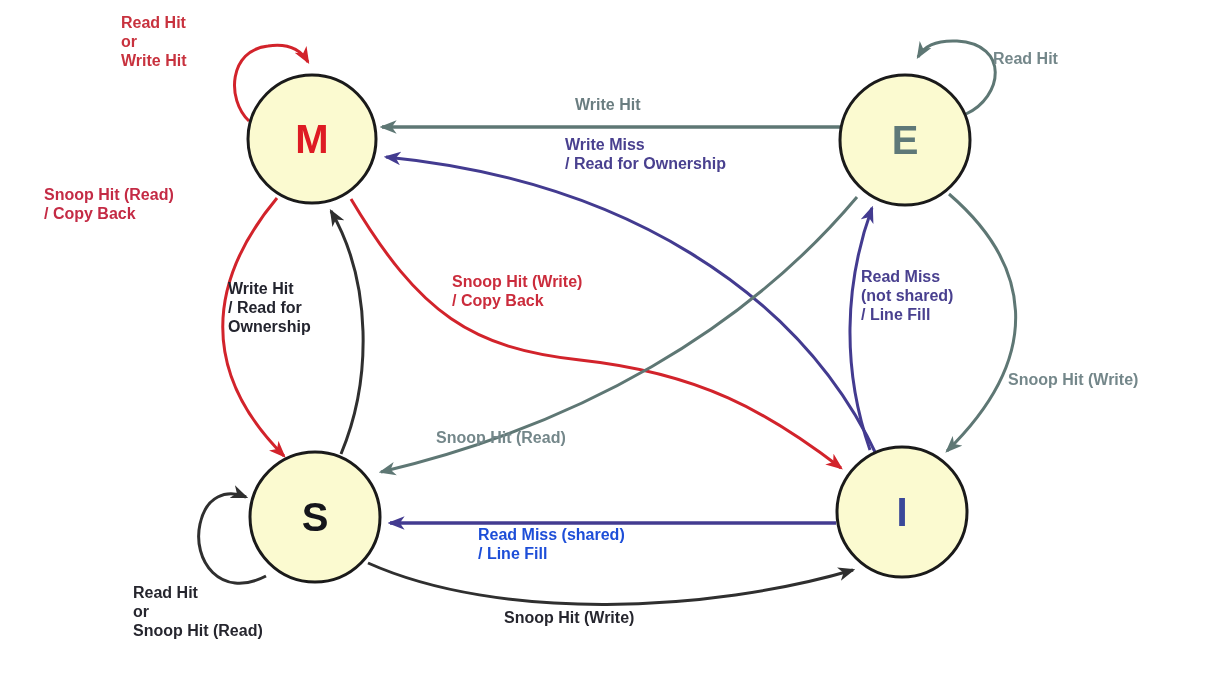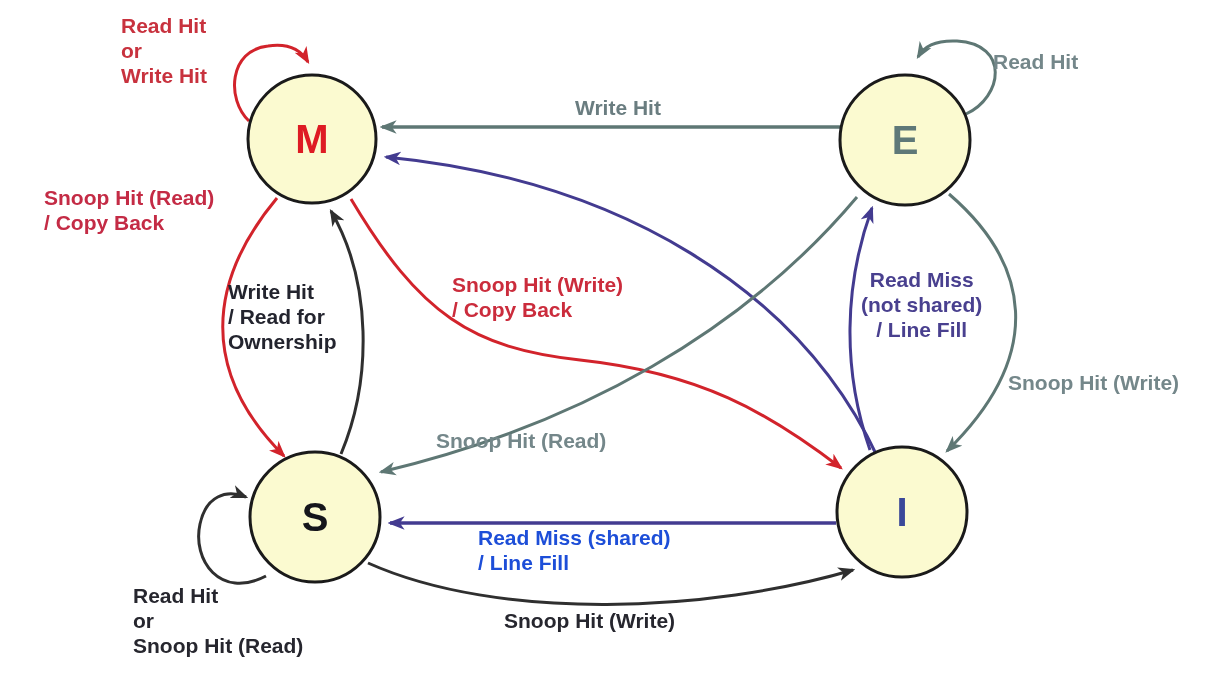--- a/index.html
+++ b/index.html
@@ -9,21 +9,21 @@
     background:#ffffff;
     font-family:"Liberation Sans",sans-serif;
     overflow:hidden;
   }
   .stage svg{position:absolute;left:0;top:0;}
   .edge{fill:none;stroke-width:3;}
   .edge-straight{stroke-width:3.5;}
   .lbl{
     position:absolute;
     font-weight:bold;
-    font-size:21px;
+    font-size:16px;
     line-height:1.18;
     white-space:pre-line;
     letter-spacing:0px;
   }
   .state-letter{
     position:absolute;
     width:130px;height:130px;
     display:flex;align-items:center;justify-content:center;
     font-weight:bold;
     font-size:40px;
@@ -74,27 +74,29 @@
   <div class="state-letter" style="left: 840px; top: 75px; color: rgb(94, 120, 120);">E</div>
   <div class="state-letter" style="left: 250px; top: 452px; color: rgb(21, 21, 27);">S</div>
   <div class="state-letter" style="left: 837px; top: 447px; color: rgb(58, 72, 153);">I</div>
 
   <div class="lbl" style="left: 121px; top: 14px; color: rgb(200, 50, 62);">Read Hit
 or
 Write Hit</div>
   <div class="lbl" style="left: 44px; top: 186px; color: rgb(196, 43, 69);">Snoop Hit (Read)
 / Copy Back</div>
   <div class="lbl" style="left: 575px; top: 96px; color: rgb(106, 125, 128);">Write Hit</div>
+  <div class="lbl" style="left: 565px; top: 136px; color: rgb(73, 64, 143);">Write Miss
+/ Read for Ownership</div>
   <div class="lbl" style="left: 228px; top: 280px; color: rgb(35, 36, 46);">Write Hit
 / Read for
 Ownership</div>
   <div class="lbl" style="left: 452px; top: 273px; color: rgb(203, 44, 60);">Snoop Hit (Write)
 / Copy Back</div>
   <div class="lbl" style="left: 993px; top: 50px; color: rgb(116, 135, 138);">Read Hit</div>
-  <div class="lbl" style="left: 861px; top: 268px; color: rgb(73, 64, 143); text-align: center;">Read Miss
+  <div class="lbl" style="left: 861px; top: 268px; color: rgb(73, 64, 143);">Read Miss
 (not shared)
 / Line Fill</div>
   <div class="lbl" style="left: 1008px; top: 371px; color: rgb(116, 135, 138);">Snoop Hit (Write)</div>
   <div class="lbl" style="left: 436px; top: 429px; color: rgb(116, 135, 138);">Snoop Hit (Read)</div>
   <div class="lbl" style="left: 478px; top: 526px; color: #1d4ed8;">Read Miss (shared)
 / Line Fill</div>
   <div class="lbl" style="left: 504px; top: 609px; color: rgb(38, 38, 46);">Snoop Hit (Write)</div>
   <div class="lbl" style="left: 133px; top: 584px; color: rgb(38, 38, 46);">Read Hit
 or
 Snoop Hit (Read)</div>

